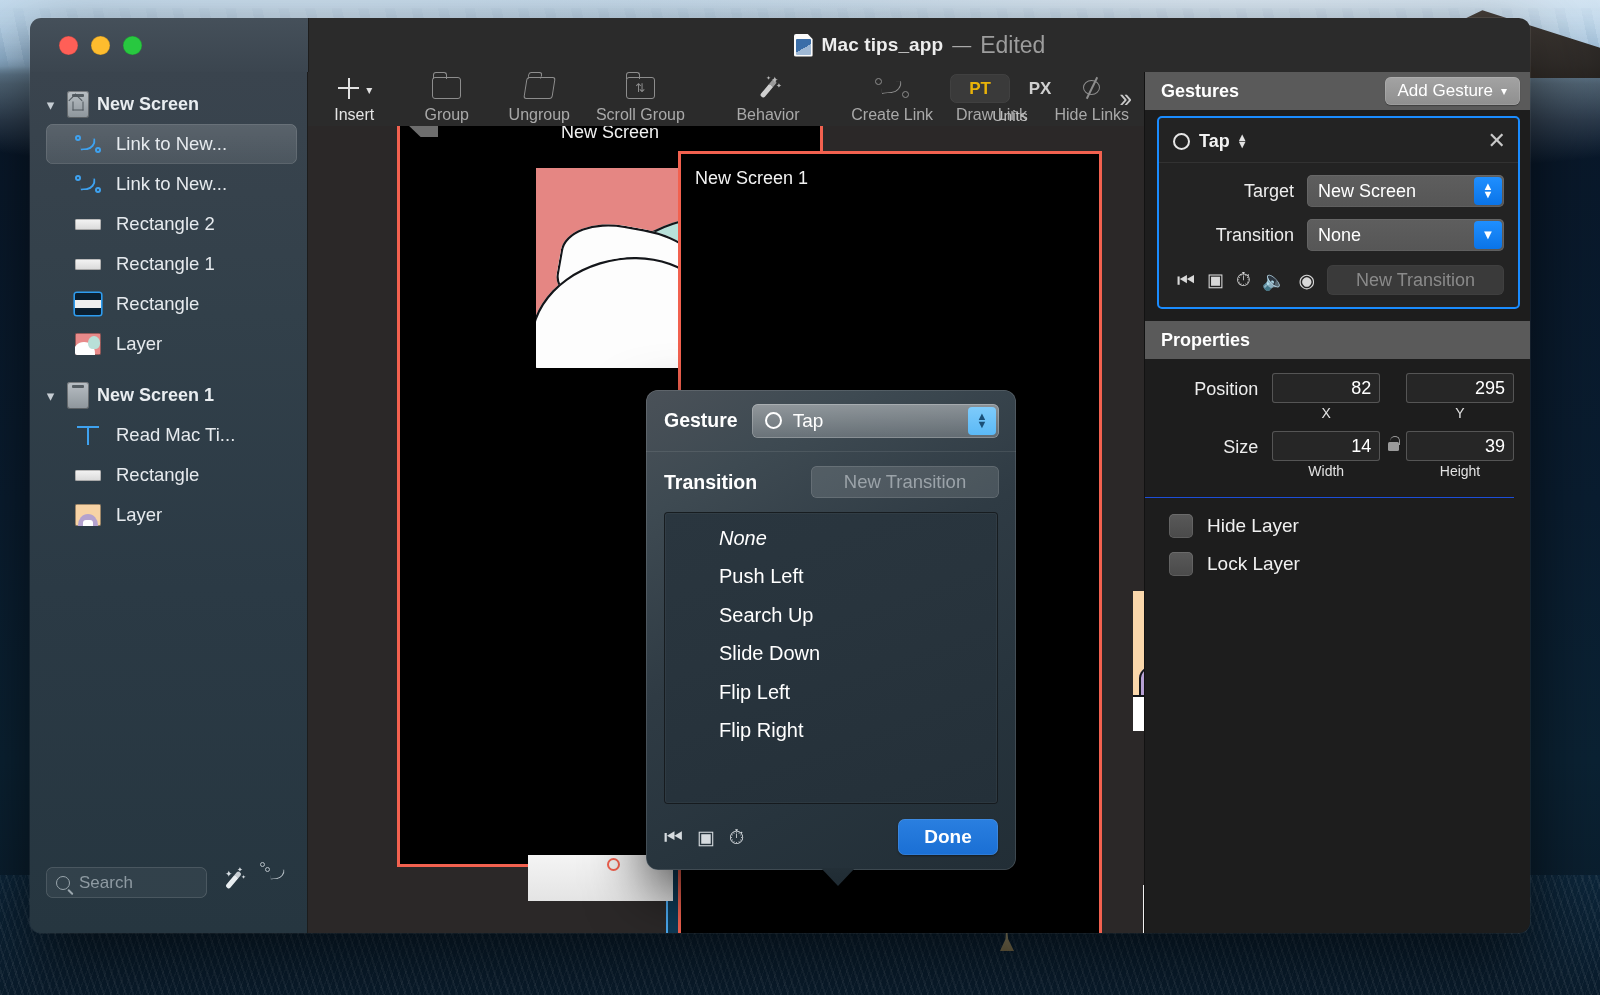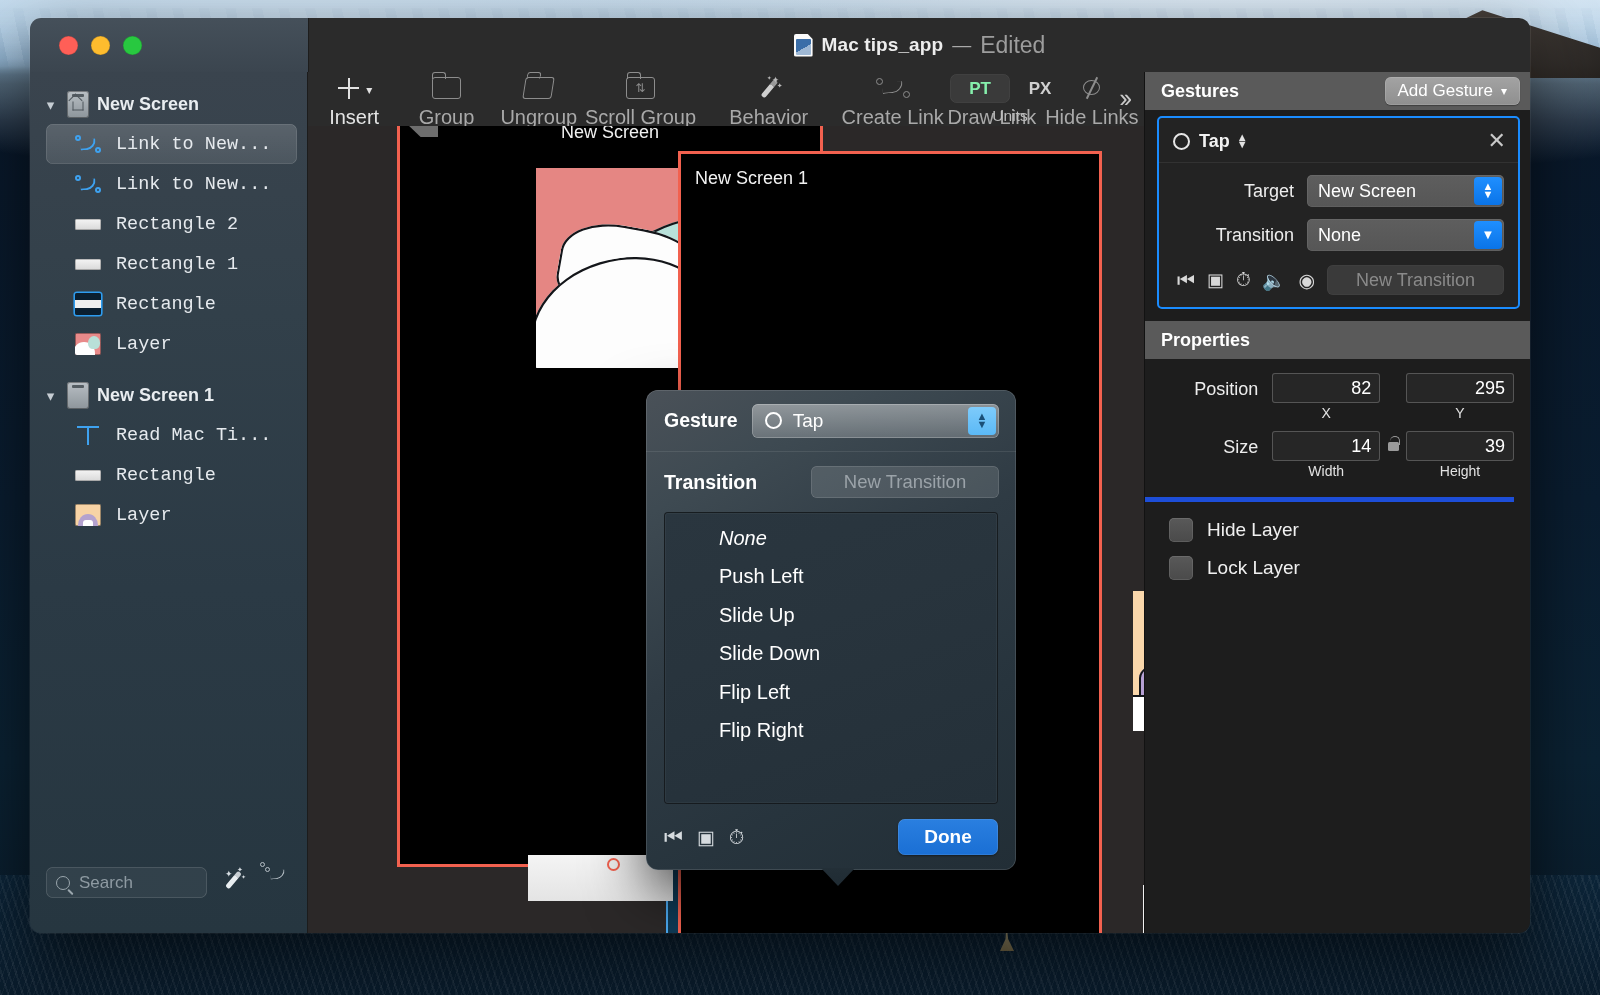--- a/index.html
+++ b/index.html
@@ -128,21 +128,21 @@
   }
   .home-glyph:after{
     content:""; position:absolute; left:-3.2px; top:-5.4px; width:9px; height:9px;
     border-left:1.6px solid #4e565c; border-top:1.6px solid #4e565c;
     transform:rotate(45deg);
   }
   .screen-name{ font-size:18px; font-weight:bold; color:#e9edf0; }
 
   .layer-row{
     display:flex; align-items:center; height:40px; margin:0 10px 0 16px;
-    padding-left:28px; gap:14px; border-radius:7px;font-family:Liberation Mono, monospace;
+    padding-left:28px; gap:14px; border-radius:7px;
   }
   .layer-row.selected{
     background:linear-gradient(180deg,rgba(255,255,255,.17),rgba(255,255,255,.10));
     box-shadow:inset 0 0 0 .6px rgba(255,255,255,.18);
   }
   .layer-label{ font-size:18.5px; color:#e6eaee; }
   .ico-wrap{ width:28px; flex:0 0 28px; display:flex; align-items:center; justify-content:center; }
 
   .ico-rect{
     width:26px; height:11px; border-radius:1.5px;
@@ -243,21 +243,21 @@
   #center{ flex:1; display:flex; flex-direction:column; min-width:0; background:#2b2b2b; }
   #toolbar{
     height:54px; flex:0 0 54px; background:#2b2b2b;
     display:flex; align-items:flex-start; position:relative;
   }
   .tool{
     display:flex; flex-direction:column; align-items:center; justify-content:flex-start;
     width:108px; padding-top:2px; gap:4px;
   }
   .tool .glyph{ height:28px; display:flex; align-items:center; justify-content:center; }
-  .tool .tlabel{ font-size:20px; color:#a9a9a9; white-space:nowrap; }
+  .tool .tlabel{ font-size:16px; color:#a9a9a9; white-space:nowrap; }
   .tool.enabled .tlabel{ color:#e4e4e4; }
   .t-plus{ position:relative; width:36px; height:24px; }
   .t-plus:before{ content:""; position:absolute; left:2px; top:11px; width:21px; height:2.1px; background:#e2e2e2; }
   .t-plus:after{ content:""; position:absolute; left:11.5px; top:1.5px; width:2.1px; height:21px; background:#e2e2e2; }
   .t-chev{ position:absolute; right:0; top:7px; color:#e2e2e2; font-size:12px; }
   .folder{
     width:29px; height:22px; border:1.7px solid #8d8d8d; border-radius:3px; position:relative;
   }
   .folder:before{
     content:""; position:absolute; left:-0.5px; top:-6.5px; width:12px; height:6px;
@@ -314,21 +314,21 @@
   #units-group{
     position:absolute; right:74px; top:0; display:flex; flex-direction:column;
     align-items:center; padding-top:2px; gap:4px;
   }
   #units-seg{ display:flex; gap:0; }
   .unit{
     width:60px; height:29px; border-radius:7px; display:flex;
     align-items:center; justify-content:center;
     font-size:17px; font-weight:bold; color:#cfcfcf;
   }
-  .unit.active{ background:#3a3a3a; color:#86efac; box-shadow:inset 0 0 0 .6px rgba(255,255,255,.07); }
+  .unit.active{ background:#3a3a3a; color:#eab308; box-shadow:inset 0 0 0 .6px rgba(255,255,255,.07); }
   #units-label{ font-size:15.5px; color:#bdbdbd; }
   #more-chev{
     position:absolute; right:16px; top:12px; color:#c9c9c9; font-size:25px; font-weight:300;
     letter-spacing:-4px;
   }
 
   
   #canvas{ flex:1; position:relative; background:#2e2b2b; overflow:hidden; }
   #canvas-bg{ position:absolute; inset:0; background:#2b2828; }
 
@@ -494,21 +494,21 @@
   .numcap{ font-size:14px; color:#e2e2e2; margin-top:2px; }
   .lockpad{ width:30px; display:flex; align-items:center; justify-content:center; height:30px; }
   .lock{
     width:11px; height:9px; background:#9a9a9a; border-radius:1.5px; position:relative;
   }
   .lock:before{
     content:""; position:absolute; left:2px; top:-6px; width:9px; height:8px;
     border:1.7px solid #9a9a9a; border-bottom:none; border-radius:5px 5px 0 0;
     border-left:none;
   }
-  #checks{ margin-top:18px; border-top:5px solid #1d4ed8; padding:16px 0 0 24px; }
+  #checks{ margin-top:18px; border-top:1px solid #1d4ed8; padding:16px 0 0 24px; }
   .checkrow{ display:flex; align-items:center; gap:14px; margin-bottom:14px; }
   .cbox{
     width:24px; height:24px; border-radius:5px;
     background:linear-gradient(180deg,#595959,#4a4a4a);
     box-shadow:inset 0 0 0 .7px rgba(255,255,255,.15);
   }
   .clabel{ font-size:19px; color:#f0f0f0; }
 
   
   #popover{
@@ -851,21 +851,21 @@
           </div>
 
           <div id="pop-row2">
             <span id="pop-transition-label">Transition</span>
             <div id="pop-new-transition">New Transition</div>
           </div>
 
           <div id="pop-listbox">
             <div class="popitem italic">None</div>
             <div class="popitem">Push Left</div>
-            <div class="popitem">Slide Up</div>
+            <div class="popitem">Search Up</div>
             <div class="popitem">Slide Down</div>
             <div class="popitem">Flip Left</div>
             <div class="popitem">Flip Right</div>
           </div>
 
           <div id="pop-footer">
             <span class="fi" style="font-size:21px">⏮</span>
             <span class="fi" style="font-size:19px">▣</span>
             <span class="fi" style="font-size:20px">⏱</span>
             <div id="done-btn">Done</div>

